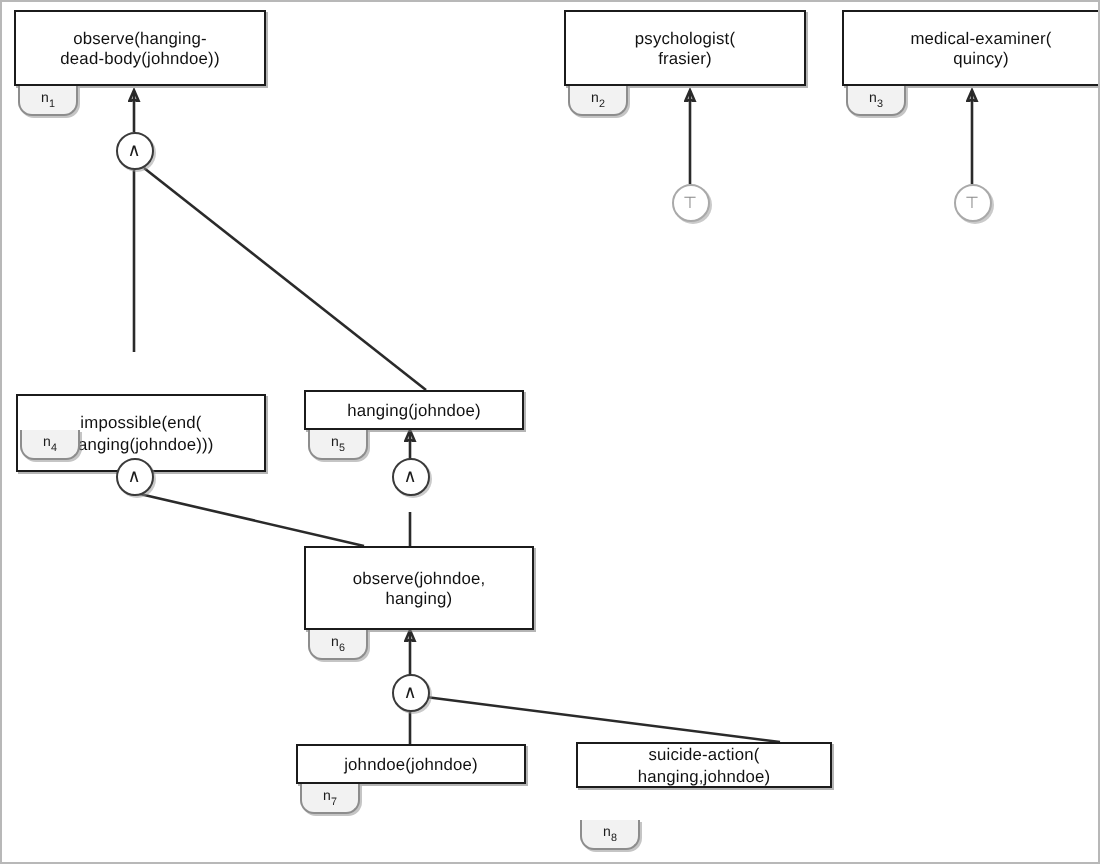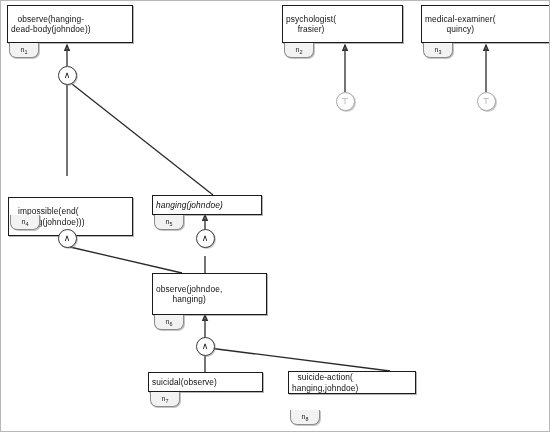--- a/index.html
+++ b/index.html
@@ -27,21 +27,21 @@
     position:absolute;
     box-sizing:border-box;
     border:1.5px solid #1b1b1b;
     background:#ffffff;
     color:#111111;
     font-size:8.4px;
     line-height:10.5px;
     text-align:center;
     display:flex;
     align-items:center;
-    justify-content:flex-start;
+    justify-content:center;
     padding:1px 3px;
     letter-spacing:.1px;
     box-shadow:1px 1px 0 rgba(120,120,120,.55);
   }
   .node .lbl{display:block;white-space:pre-line;}
 
   
   .tag{
     position:absolute;
     box-sizing:border-box;
@@ -155,37 +155,37 @@
   </div>
 
   <div class="node" style="left:8px;  top:176px; width:125px; height:39px;margin-top:21px;">
     <span class="lbl">impossible(end(
 hanging(johndoe)))</span>
   </div>
   <div class="tag" style="left:10px; top:215px;">
     <span>n</span><sub>4</sub>
   </div>
 
-  <div class="node" style="left:152px; top:195px; width:110px; height:20px;font-style:italic;">
+  <div class="node" style="left:152px; top:195px; width:110px; height:20px;">
     <span class="lbl">hanging(johndoe)</span>
   </div>
   <div class="tag" style="left:154px; top:215px;">
     <span>n</span><sub>5</sub>
   </div>
 
   <div class="node" style="left:152px; top:273px; width:115px; height:42px;">
     <span class="lbl">observe(johndoe,
 hanging)</span>
   </div>
   <div class="tag" style="left:154px; top:315px;">
     <span>n</span><sub>6</sub>
   </div>
 
   <div class="node" style="left:148px; top:372px; width:115px; height:20px;">
-    <span class="lbl">suicidal(observe)</span>
+    <span class="lbl">johndoe(johndoe)</span>
   </div>
   <div class="tag" style="left:150px; top:392px;">
     <span>n</span><sub>7</sub>
   </div>
 
   <div class="node" style="left:288px; top:371px; width:128px; height:23px;">
     <span class="lbl">suicide-action(
 hanging,johndoe)</span>
   </div>
   <div class="tag" style="left:290px; top:410px;">

